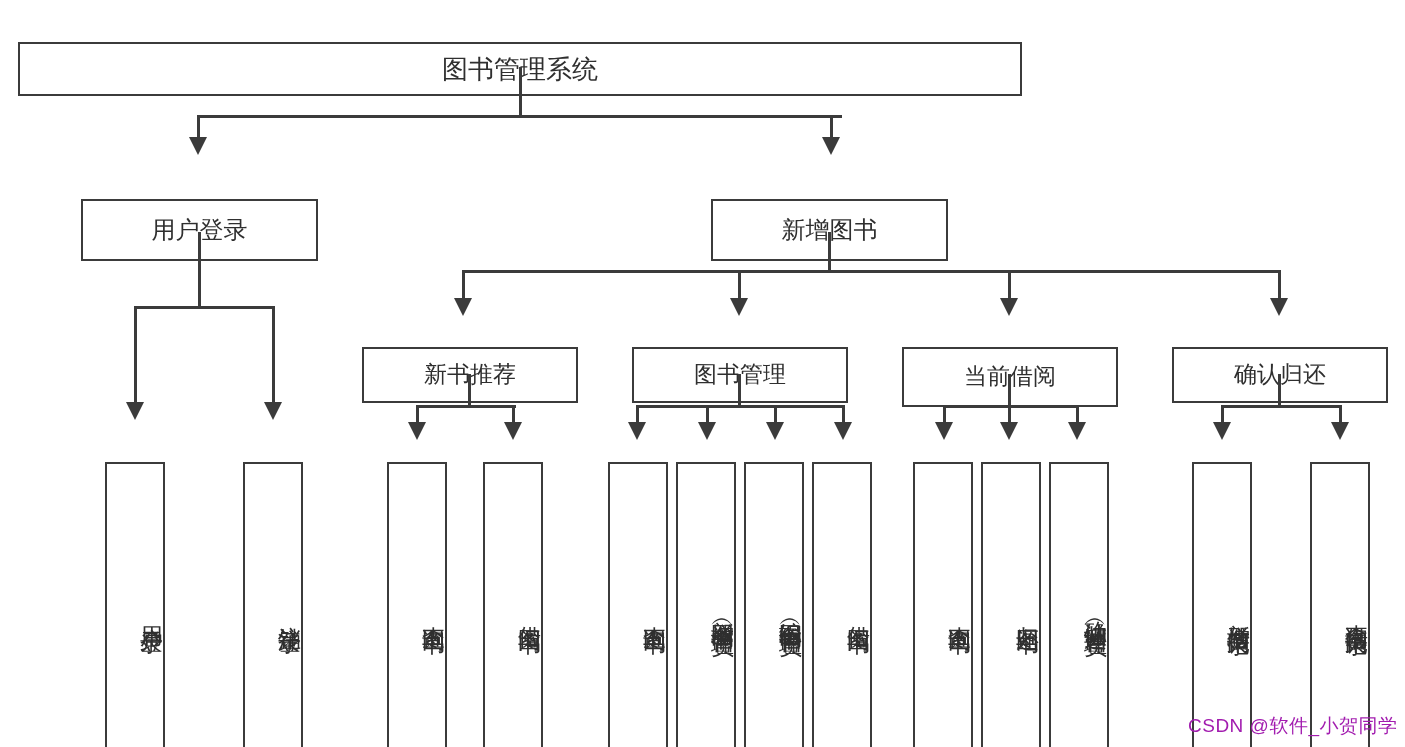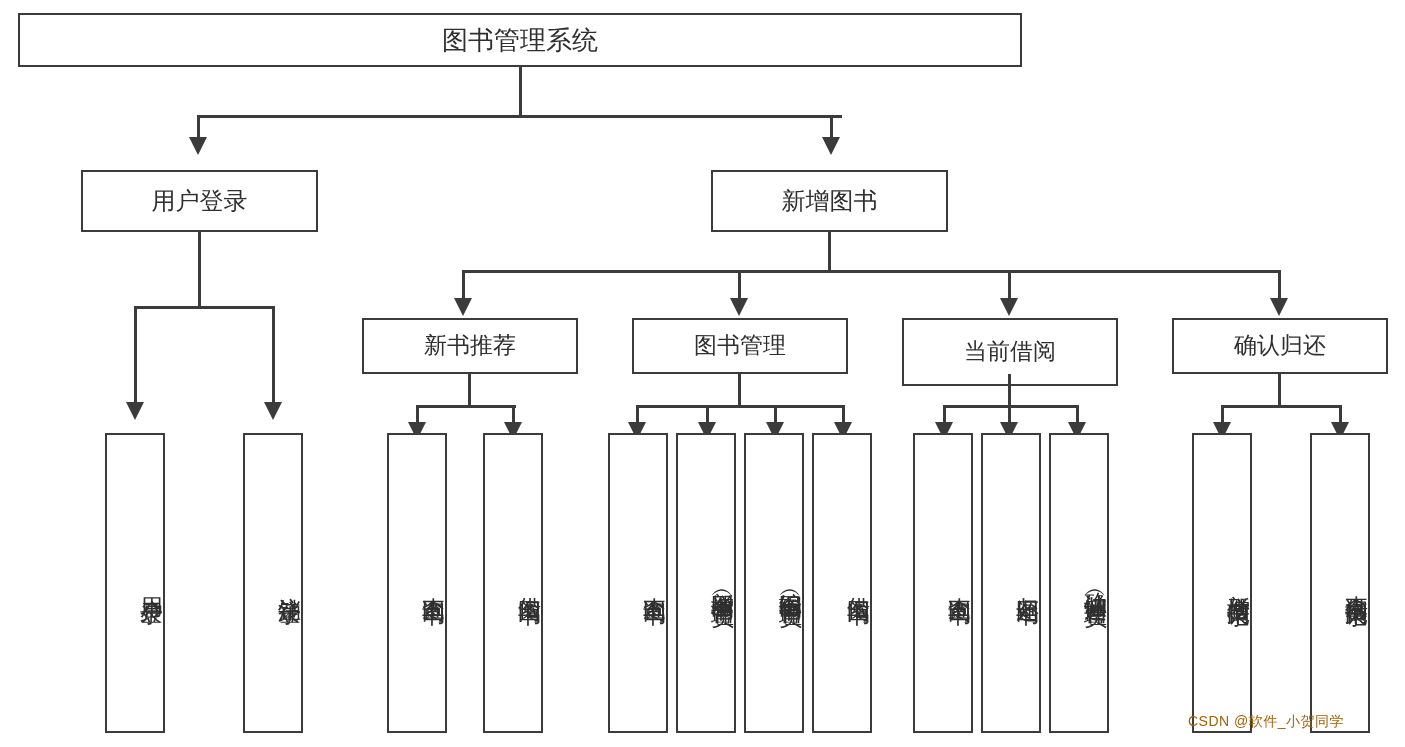--- a/index.html
+++ b/index.html
@@ -24,20 +24,21 @@
     position: absolute;
     box-sizing: border-box;
     border: 2.5px solid #3b3b3b;
     background: #ffffff;
     display: flex;
     align-items: center;
     justify-content: center;
     text-align: center;
     color: #2f2f2f;
     line-height: 1.02;
+    margin-top: 29px;
   }
   .node.root {
     font-size: 26px;
   }
   .node.level2 {
     font-size: 24px;
   }
   .node.level3 {
     font-size: 23px;
   }
@@ -68,22 +69,22 @@
     width: 0;
     height: 0;
     border-left: 9px solid transparent;
     border-right: 9px solid transparent;
     border-top: 18px solid #3b3b3b;
   }
 
   
   #watermark {
     position: absolute;
-    color: #a16207;
-    font-size: 14px;
+    color: #a21caf;
+    font-size: 19px;
     white-space: nowrap;
     pointer-events: none;
     letter-spacing: 0.5px;
   }
 </style>
 </head>
 <body>
 
 <div id="canvas">
 
@@ -117,21 +118,21 @@
   <div class="arrowhead" style="left:730px; top:298px;"></div>
   <div class="ln v" style="left:1008px; top:270px; height:30px;"></div>
   <div class="arrowhead" style="left:1000px; top:298px;"></div>
   <div class="ln v" style="left:1278px; top:270px; height:30px;"></div>
   <div class="arrowhead" style="left:1270px; top:298px;"></div>
 
   <div class="node level3" style="left:362px; top:318px; width:216px; height:56px;">新书推荐</div>
 
   <div class="node level3" style="left:632px; top:318px; width:216px; height:56px;">图书管理</div>
 
-  <div class="node level3" style="left:902px; top:318px; width:216px; height:68px;">当前借阅</div>
+  <div class="node level3" style="left:902px; top:318px; width:216px; height:60px;">当前借阅</div>
 
   <div class="node level3" style="left:1172px; top:318px; width:216px; height:56px;">确认归还</div>
 
   <div class="ln v" style="left:468px; top:374px; height:31px;"></div>
   <div class="ln h" style="left:417px; top:405px; width:99px;"></div>
   <div class="ln v" style="left:416px; top:405px; height:26px;"></div>
   <div class="arrowhead" style="left:408px; top:422px;"></div>
   <div class="ln v" style="left:512px; top:405px; height:26px;"></div>
   <div class="arrowhead" style="left:504px; top:422px;"></div>
 

